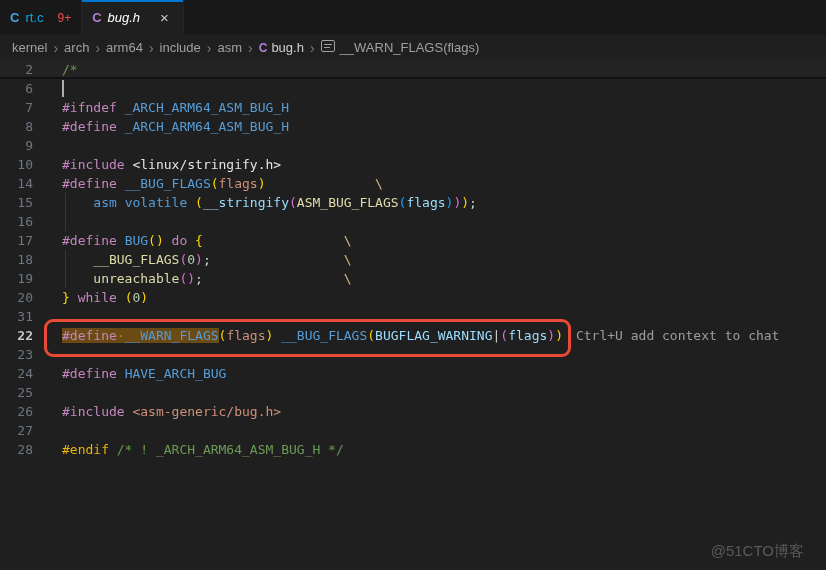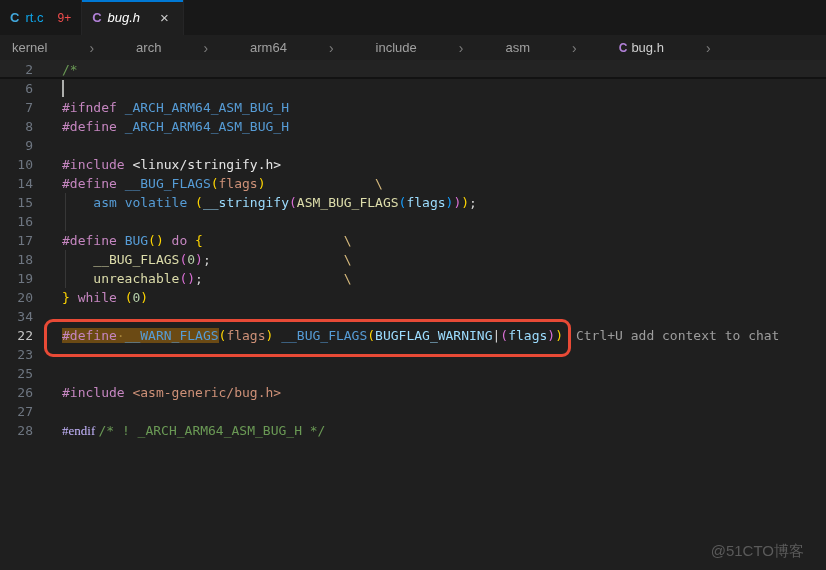--- a/index.html
+++ b/index.html
@@ -12,33 +12,33 @@
   .tab.active{background:#1f1f1f;border-right:1px solid #252526;}
   .tab.active::before{content:"";position:absolute;left:0;top:0;right:0;height:2px;background:var(--accent);}
   .tab-icon{font-weight:bold;font-size:13px;margin-right:6px;}
   .tab-label{font-size:13px;color:#bdbdbd;white-space:pre;}
   .tab.active .tab-label{color:#ffffff;}
   .tab-label.italic{font-style:italic;}
   .tab-badge{font-size:12px;margin-left:14px;}
   .tab-close{margin-left:16px;color:#cccccc;font-size:15px;line-height:1;padding:2px 4px;border-radius:4px;}
   
   .breadcrumbs{display:flex;align-items:center;height:25px;padding-left:12px;background:#1f1f1f;
-               font-size:13px;color:#a0a0a0;gap:36px;}
+               font-size:13px;color:#a0a0a0;}
   .crumb{display:flex;align-items:center;white-space:pre;cursor:pointer;}
   .crumb .bc-icon{font-weight:bold;margin-right:4px;font-size:12px;}
   .crumb.file-label{color:#cfcfcf;}
   .bc-sep{color:#7d7d7d;margin:0 6px;font-size:14px;line-height:1;}
   .symbol-glyph{display:inline-block;margin-right:5px;}
   
   .editor{position:relative;font-family:"DejaVu Sans Mono","Liberation Mono",monospace;
           font-size:13px;line-height:19px;}
   .line{position:relative;display:flex;height:19px;white-space:pre;}
   .ln{width:46px;box-sizing:border-box;padding-right:13px;text-align:right;color:#6e7681;
       flex:0 0 auto;user-select:none;}
-  .ln.active{color:#c6c6c6;}
+  .ln.active{color:#c6c6c6;font-weight:bold;}
   .code{margin-left:16px;flex:1 1 auto;}
   .line.fold{background:#232323;box-shadow:inset 0 -2px 0 #121212;}
   .line.guide::before{content:"";position:absolute;left:65px;top:0;bottom:0;width:1px;background:#373737;}
   .line.cursor-line::after{content:"";position:absolute;left:62px;top:1px;width:1.5px;height:17px;background:#aeafad;}
   .hl{background:var(--selection);}
   .annotation{position:absolute;left:44px;top:-7px;width:521px;height:32px;
               border:3.5px solid var(--annotation);border-radius:9px;pointer-events:none;z-index:3;}
   .chat-hint{color:#9d9d9d;padding-left:13px;}
   
   .watermark{position:absolute;right:22px;bottom:9px;color:#5a5a5a;font-size:15px;}
@@ -65,37 +65,43 @@
       <span class="crumb"><span>arch</span></span>
       <span class="bc-sep">›</span>
       <span class="crumb"><span>arm64</span></span>
       <span class="bc-sep">›</span>
       <span class="crumb"><span>include</span></span>
       <span class="bc-sep">›</span>
       <span class="crumb"><span>asm</span></span>
       <span class="bc-sep">›</span>
       <span class="crumb file-label"><span class="bc-icon" style="color: rgb(177, 128, 215);">C</span><span>bug.h</span></span>
       <span class="bc-sep">›</span>
+      <span class="crumb"><span class="symbol-glyph"><svg width="14" height="12" viewBox="0 0 14 12">
+            <rect x="0.5" y="0.5" width="13" height="11" rx="1.5" fill="none" stroke="#a0a0a0"></rect>
+            <line x1="3" y1="4.5" x2="11" y2="4.5" stroke="#a0a0a0"></line>
+            <line x1="3" y1="7.5" x2="9" y2="7.5" stroke="#a0a0a0"></line>
+          </svg></span><span>__WARN_FLAGS(flags)</span></span>
     </div>
   <div class="editor" id="editor">
       <div class="line fold"><span class="ln">2</span><span class="code"><span style="color: rgb(106, 153, 85);">/*</span></span></div>
       <div class="line cursor-line"><span class="ln">6</span><span class="code"></span></div>
       <div class="line"><span class="ln">7</span><span class="code"><span style="color: rgb(197, 134, 192);">#ifndef </span><span style="color: rgb(86, 156, 214);">_ARCH_ARM64_ASM_BUG_H</span></span></div>
       <div class="line"><span class="ln">8</span><span class="code"><span style="color: rgb(197, 134, 192);">#define </span><span style="color: rgb(86, 156, 214);">_ARCH_ARM64_ASM_BUG_H</span></span></div>
       <div class="line"><span class="ln">9</span><span class="code"></span></div>
       <div class="line"><span class="ln">10</span><span class="code"><span style="color: rgb(197, 134, 192);">#include </span><span style="color: #e5e5e5;">&lt;linux/stringify.h&gt;</span></span></div>
       <div class="line"><span class="ln">14</span><span class="code"><span style="color: rgb(197, 134, 192);">#define </span><span style="color: rgb(86, 156, 214);">__BUG_FLAGS</span><span style="color: rgb(255, 214, 2);">(</span><span style="color: rgb(206, 145, 120);">flags</span><span style="color: rgb(255, 214, 2);">)</span><span style="color: rgb(212, 212, 212);">              </span><span style="color: rgb(215, 186, 125);">\</span></span></div>
       <div class="line guide"><span class="ln">15</span><span class="code"><span style="color: rgb(212, 212, 212);">    </span><span style="color: rgb(86, 156, 214);">asm</span><span style="color: rgb(212, 212, 212);"> </span><span style="color: rgb(86, 156, 214);">volatile</span><span style="color: rgb(212, 212, 212);"> </span><span style="color: rgb(255, 214, 2);">(</span><span style="color: rgb(156, 220, 254);">__stringify</span><span style="color: rgb(218, 112, 214);">(</span><span style="color: rgb(220, 220, 170);">ASM_BUG_FLAGS</span><span style="color: rgb(23, 159, 255);">(</span><span style="color: rgb(156, 220, 254);">flags</span><span style="color: rgb(23, 159, 255);">)</span><span style="color: rgb(218, 112, 214);">)</span><span style="color: rgb(255, 214, 2);">)</span><span style="color: rgb(212, 212, 212);">;</span></span></div>
       <div class="line guide"><span class="ln">16</span><span class="code"></span></div>
       <div class="line"><span class="ln">17</span><span class="code"><span style="color: rgb(197, 134, 192);">#define </span><span style="color: rgb(86, 156, 214);">BUG</span><span style="color: rgb(255, 214, 2);">(</span><span style="color: rgb(255, 214, 2);">)</span><span style="color: rgb(212, 212, 212);"> </span><span style="color: rgb(197, 134, 192);">do</span><span style="color: rgb(212, 212, 212);"> </span><span style="color: rgb(255, 214, 2);">{</span><span style="color: rgb(212, 212, 212);">                  </span><span style="color: rgb(215, 186, 125);">\</span></span></div>
       <div class="line guide"><span class="ln">18</span><span class="code"><span style="color: rgb(212, 212, 212);">    </span><span style="color: rgb(220, 220, 170);">__BUG_FLAGS</span><span style="color: rgb(218, 112, 214);">(</span><span style="color: rgb(181, 206, 168);">0</span><span style="color: rgb(218, 112, 214);">)</span><span style="color: rgb(212, 212, 212);">;</span><span style="color: rgb(212, 212, 212);">                 </span><span style="color: rgb(215, 186, 125);">\</span></span></div>
       <div class="line guide"><span class="ln">19</span><span class="code"><span style="color: rgb(212, 212, 212);">    </span><span style="color: rgb(220, 220, 170);">unreachable</span><span style="color: rgb(218, 112, 214);">(</span><span style="color: rgb(218, 112, 214);">)</span><span style="color: rgb(212, 212, 212);">;</span><span style="color: rgb(212, 212, 212);">                  </span><span style="color: rgb(215, 186, 125);">\</span></span></div>
       <div class="line"><span class="ln">20</span><span class="code"><span style="color: rgb(255, 214, 2);">}</span><span style="color: rgb(212, 212, 212);"> </span><span style="color: rgb(197, 134, 192);">while</span><span style="color: rgb(212, 212, 212);"> </span><span style="color: rgb(255, 214, 2);">(</span><span style="color: rgb(181, 206, 168);">0</span><span style="color: rgb(255, 214, 2);">)</span></span></div>
-      <div class="line"><span class="ln">34</span><span class="code"></span></div>
+      <div class="line"><span class="ln">31</span><span class="code"></span></div>
       <div class="line"><span class="ln active">22</span><span class="code"><span class="hl" style="color: rgb(197, 134, 192);">#define</span><span class="hl" style="color: rgb(168, 133, 58);">·</span><span class="hl" style="color: rgb(86, 156, 214);">__WARN_FLAGS</span><span style="color: rgb(255, 214, 2);">(</span><span style="color: rgb(206, 145, 120);">flags</span><span style="color: rgb(255, 214, 2);">)</span><span style="color: rgb(212, 212, 212);"> </span><span style="color: rgb(86, 156, 214);">__BUG_FLAGS</span><span style="color: rgb(255, 214, 2);">(</span><span style="color: rgb(156, 220, 254);">BUGFLAG_WARNING</span><span style="color: rgb(212, 212, 212);">|</span><span style="color: rgb(218, 112, 214);">(</span><span style="color: rgb(156, 220, 254);">flags</span><span style="color: rgb(218, 112, 214);">)</span><span style="color: rgb(255, 214, 2);">)</span><span class="chat-hint">Ctrl+U add context to chat</span></span><div class="annotation"></div></div>
       <div class="line"><span class="ln">23</span><span class="code"></span></div>
+      <div class="line"><span class="ln">24</span><span class="code"><span style="color: rgb(197, 134, 192);">#define </span><span style="color: rgb(86, 156, 214);">HAVE_ARCH_BUG</span></span></div>
       <div class="line"><span class="ln">25</span><span class="code"></span></div>
       <div class="line"><span class="ln">26</span><span class="code"><span style="color: rgb(197, 134, 192);">#include </span><span style="color: rgb(206, 145, 120);">&lt;asm-generic/bug.h&gt;</span></span></div>
       <div class="line"><span class="ln">27</span><span class="code"></span></div>
-      <div class="line"><span class="ln">28</span><span class="code"><span style="color: #c4b5fd; font-family: Liberation Serif, serif;">#endif </span><span style="color: rgb(106, 153, 85);">/* ! _ARCH_ARM64_ASM_BUG_H */</span></span></div>
+      <div class="line"><span class="ln">28</span><span class="code"><span style="color: #eab308;">#endif </span><span style="color: rgb(106, 153, 85);">/* ! _ARCH_ARM64_ASM_BUG_H */</span></span></div>
     </div>
   <div class="watermark">@51CTO博客</div>
 </div>
 
 </body></html>

